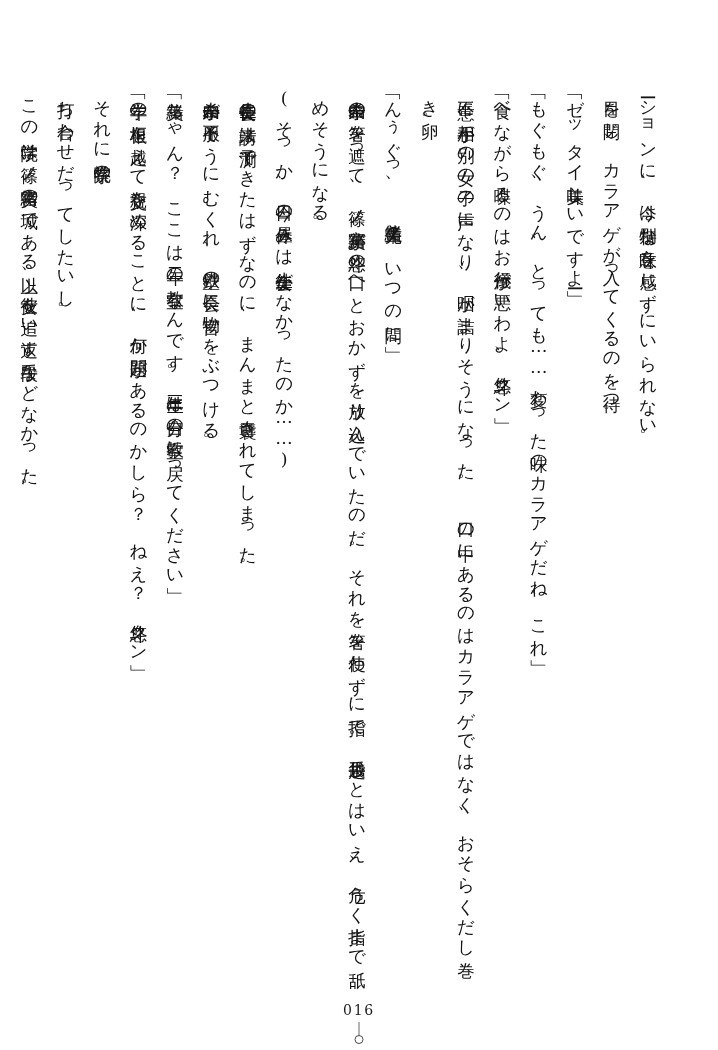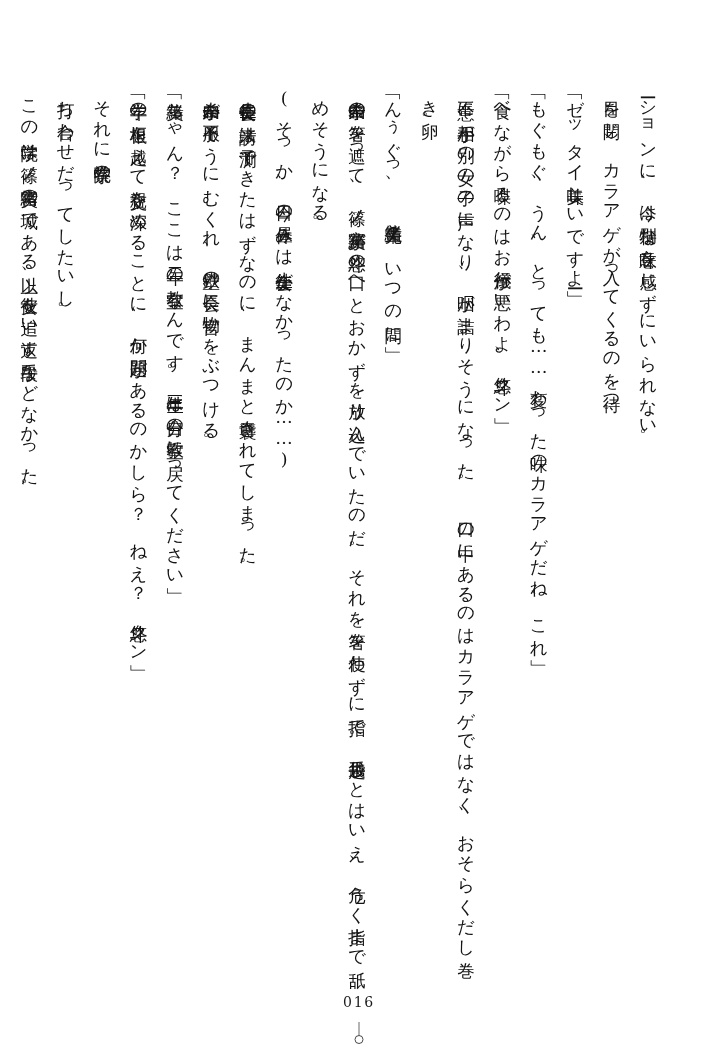--- a/index.html
+++ b/index.html
@@ -51,21 +51,21 @@
     position: absolute;
     left: 0;
     right: 0;
     bottom: 0;
     height: 72px;
   }
   #page-number {
     position: absolute;
     left: 50%;
     transform: translateX(-50%);
-    bottom: 40px;
+    bottom: 32px;
     font-size: 14px;
     letter-spacing: 0.12em;
     color: #1a1a1a;
     font-family: "DejaVu Serif", "Liberation Serif", serif;
   }
   #footer-rule {
     position: absolute;
     left: 50%;
     transform: translateX(-50%);
     bottom: 14px;

